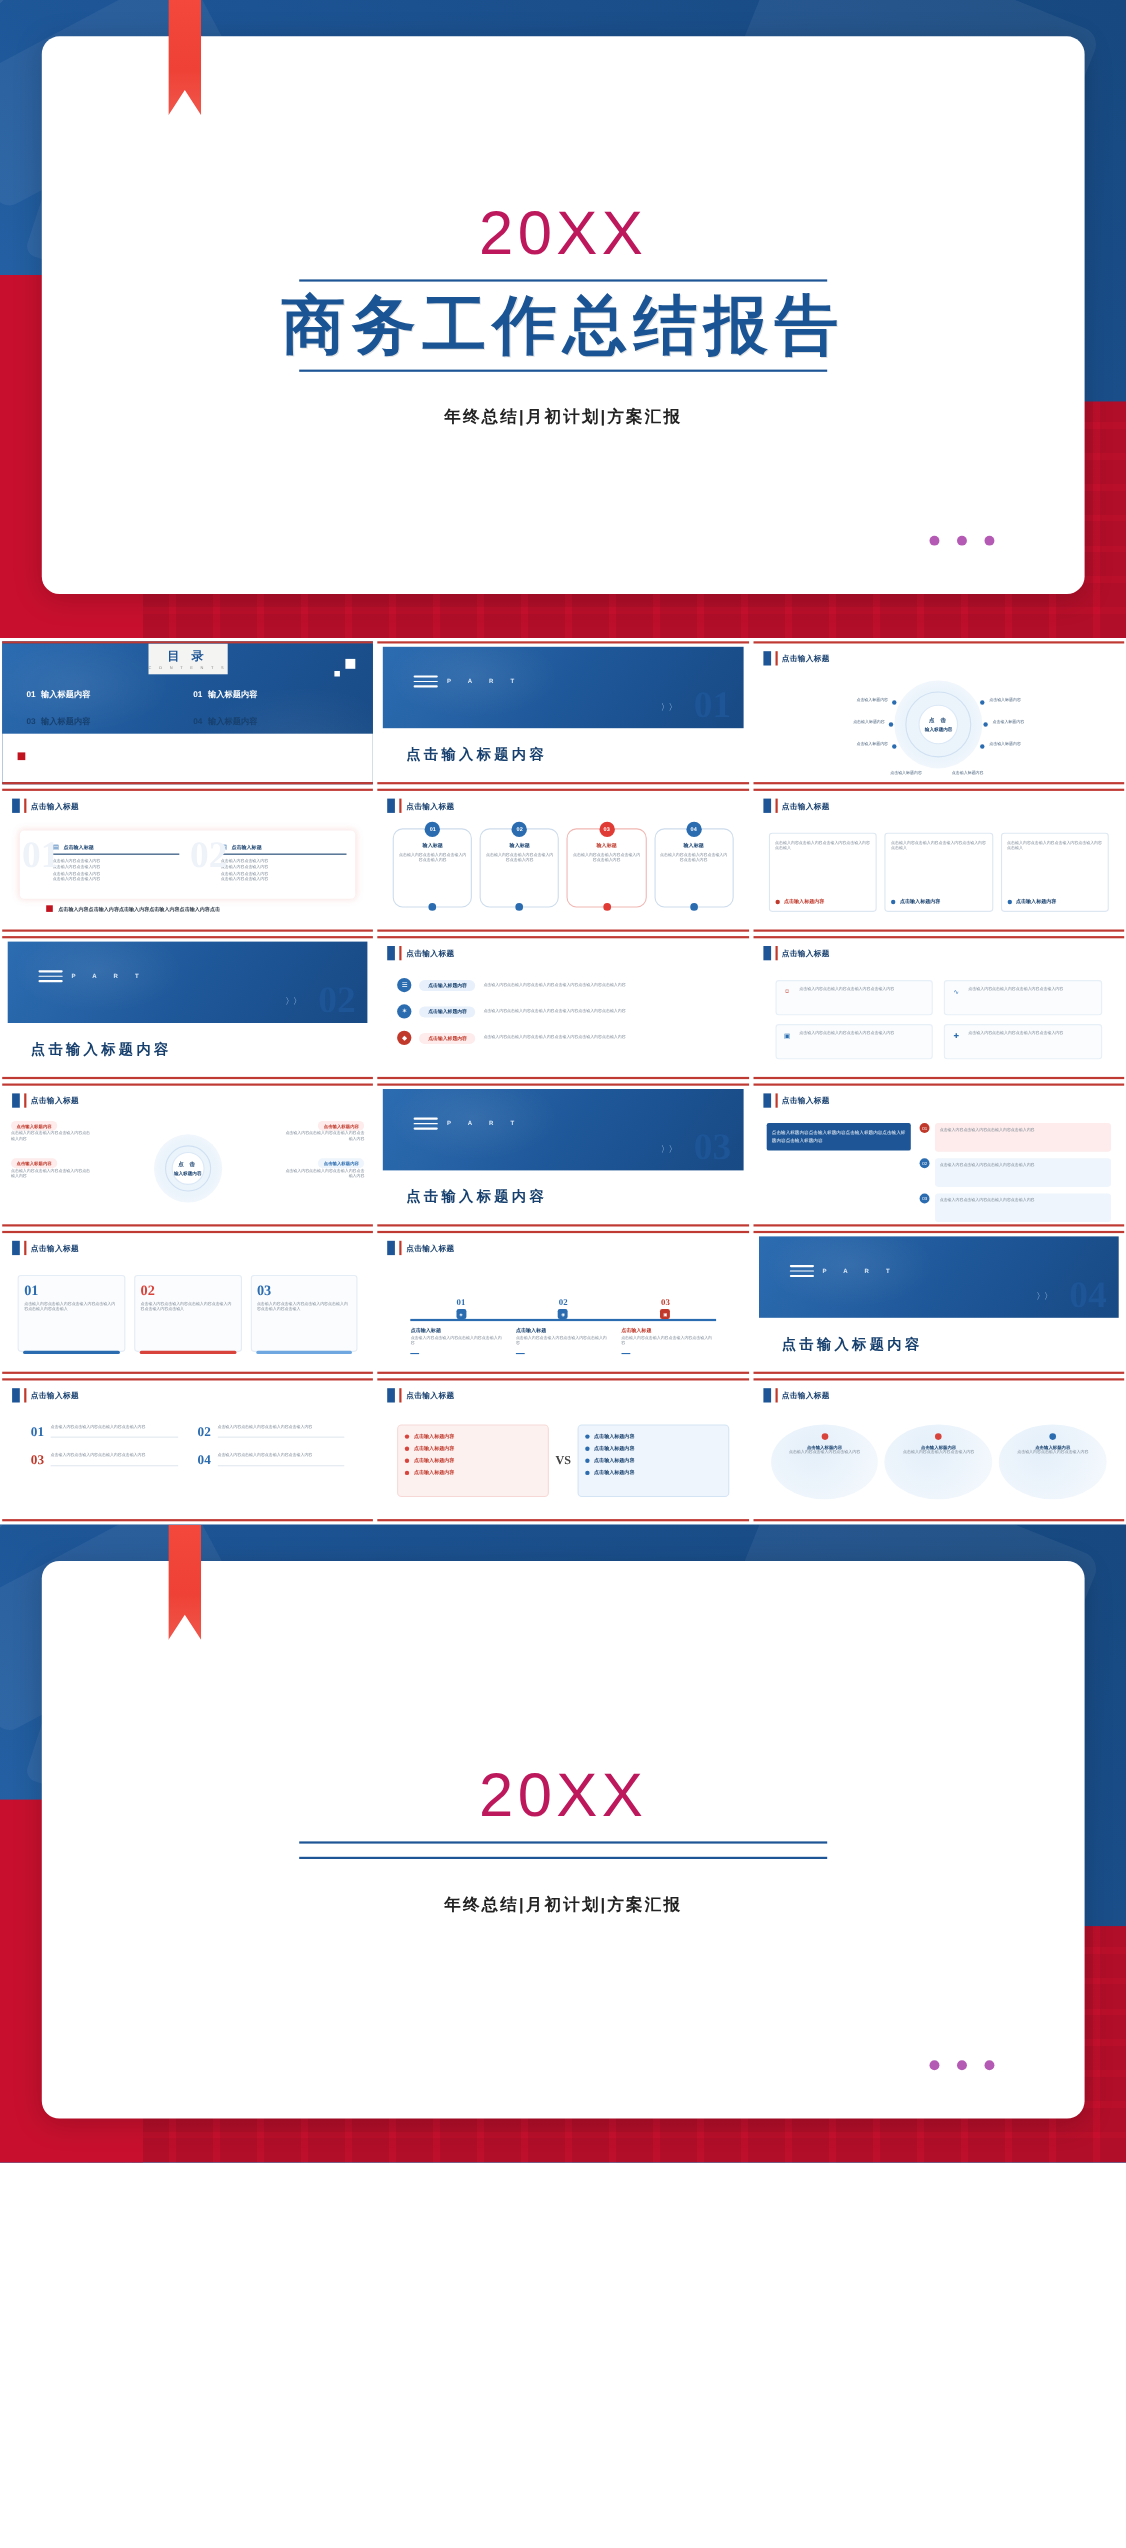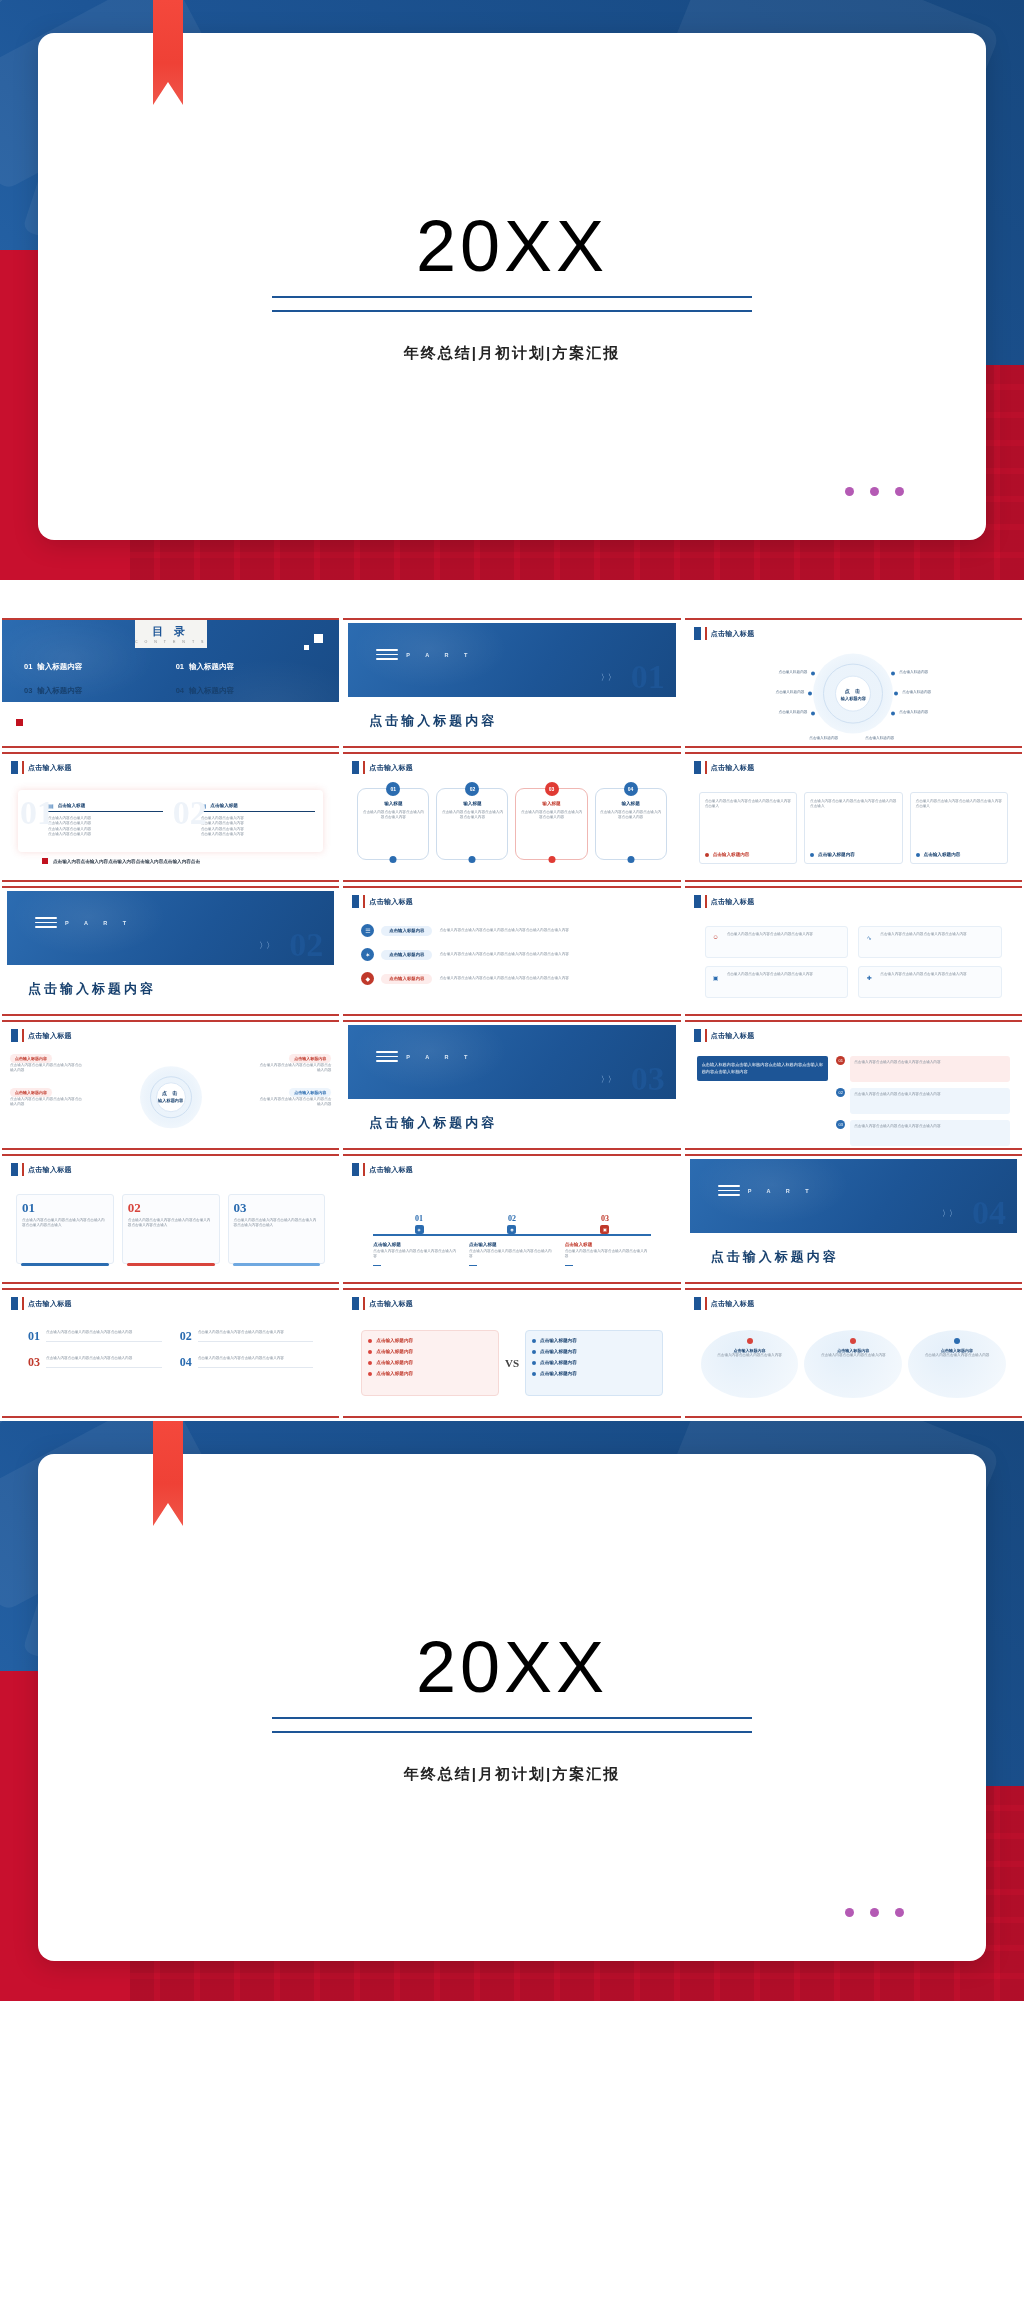--- a/index.html
+++ b/index.html
@@ -60,22 +60,22 @@
     left: 153px; top: 0; width: 30px; height: 105px;
     background: linear-gradient(180deg, #f4483c 0%, #ef4136 60%, #f0564a 100%);
     clip-path: polygon(0 0, 100% 0, 100% 100%, 50% 78%, 0 100%);
   }
   .slide-inner {
     position: absolute; left: 0; right: 0; top: 0; bottom: 0;
     display: flex; flex-direction: column; align-items: center;
     justify-content: center;
   }
   .year {
-    color: #000000;
-    font-size: 72px;
+    color: #be185d;
+    font-size: 56px;
     line-height: 1;
     letter-spacing: 4px;
     font-family: "Liberation Sans", "DejaVu Sans", sans-serif;
     font-weight: 400;
     margin-bottom: 8px;
   }
   .rule {
     width: 480px; height: 0;
     border-top: 2px solid #1d5596;
     margin: 6px 0;
@@ -101,21 +101,20 @@
   .dots i { display: block; width: 9px; height: 9px; border-radius: 50%; background: #b45ab4; }
 
   
   .grid {
     width: 1024px;
     padding: 3px 2px;
     display: grid;
     grid-template-columns: repeat(3, 1fr);
     gap: 4px 4px;
     background: #ffffff;
-    margin-top: 35px;
   }
   .thumb {
     position: relative;
     height: 130px;
     background: #ffffff;
     border-top: 2px solid #c03a34;
     border-bottom: 2px solid #c03a34;
     overflow: hidden;
     font-size: 4px;
   }
@@ -292,20 +291,21 @@
     <span class="bg-shape s4"></span>
     <span class="bg-shape s5"></span>
   </div>
   <div class="bg-red-bottom"></div>
   <div class="bg-red-diag"></div>
 
   <div class="card">
     <div class="slide-inner">
       <div class="year">20XX</div>
       <div class="rule"></div>
+      <h1 class="main-title">商务工作总结报告</h1>
       <div class="rule"></div>
       <div class="sub-line">年终总结|月初计划|方案汇报</div>
     </div>
     <div class="dots">
         <i></i>
         <i></i>
         <i></i>
       </div>
   </div>
   <div class="ribbon"></div>

